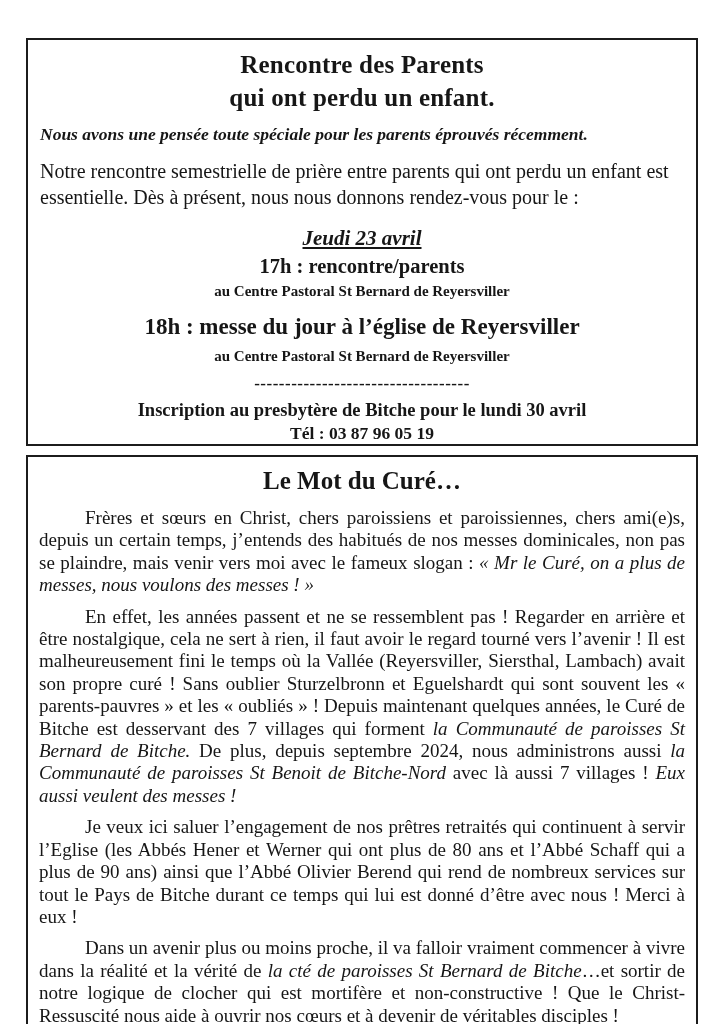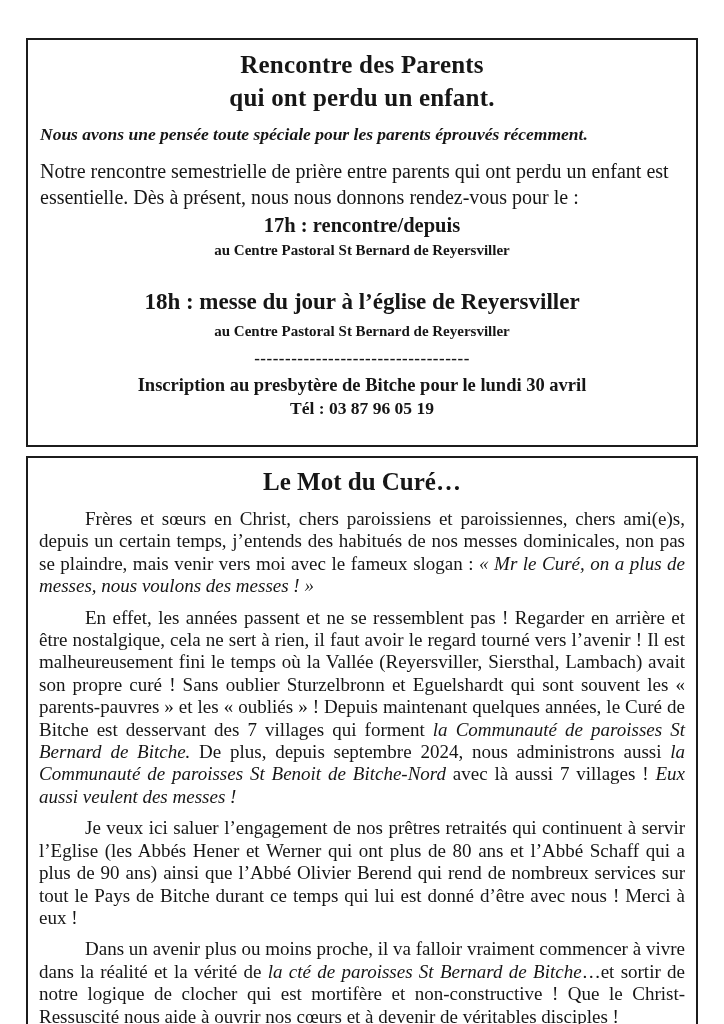--- a/index.html
+++ b/index.html
@@ -10,21 +10,21 @@
     font-family: "Liberation Serif", "DejaVu Serif", serif;
     overflow: hidden;
   }
   .page { position: relative; padding: 38px 26px 0 26px; box-sizing: border-box; }
   .box {
     border: 2px solid #1c1c1c;
     box-sizing: border-box;
     width: 100%;
     background: #ffffff;
   }
-  .box-meeting { padding: 8px 12px 26px 12px; }
+  .box-meeting { padding: 8px 12px 0 12px; }
   .box-cure { margin-top: 9px; padding: 6px 11px 12px 11px; }
 
   p, h1, h2 { margin: 0; padding: 0; }
 
   
   .m-title {
     font-size: 25px; font-weight: bold; text-align: center;
     line-height: 33px; letter-spacing: 0.2px;
   }
   .m-title span { display: block; }
@@ -35,21 +35,21 @@
   .m-intro {
     font-size: 20px; line-height: 26px; margin-top: 13px;
   }
   .sched { text-align: center; font-weight: bold; }
   .s-date {
     font-size: 21px; font-style: italic; text-decoration: underline;
     margin-top: 15px; line-height: 26px;
   }
   .s-17 { font-size: 20.5px; line-height: 26px; margin-top: 2px; }
   .s-venue { font-size: 15px; line-height: 22px; margin-top: 1px; }
-  .s-big { font-size: 23px; line-height: 29px; margin-top: 26px; }
+  .s-big { font-size: 23px; line-height: 29px; margin-top: 10px; }
   .s-19 { margin-top: 4px; }
   .s-big + .s-venue { margin-top: 4px; }
   .s-dashes { font-size: 17px; line-height: 20px; margin-top: 7px; letter-spacing: 0.5px; }
   .s-insc { font-size: 18.5px; line-height: 24px; margin-top: 4px; }
   .s-tel { font-size: 17.5px; line-height: 22px; }
 
   
   .c-title {
     font-size: 25px; font-weight: bold; text-align: center;
     line-height: 32px; margin: 2px 0 10px 0;
@@ -69,21 +69,22 @@
 
   <section class="box box-meeting">
     <h1 class="m-title">
       <span>Rencontre des Parents</span>
       <span>qui ont perdu un enfant.</span>
     </h1>
     <p class="m-sub">Nous avons une pensée toute spéciale pour les parents éprouvés récemment.</p>
     <p class="m-intro">Notre rencontre semestrielle de prière entre parents qui ont perdu un enfant est essentielle. Dès à présent, nous nous donnons rendez-vous pour le :</p>
 
     <div class="sched">
-      <p class="s-17">17h : rencontre/depuis</p>
+      <p class="s-date">Jeudi 23 avril</p>
+      <p class="s-17">17h : rencontre/parents</p>
       <p class="s-venue">au Centre Pastoral St Bernard de Reyersviller</p>
       <p class="s-big">18h : messe du jour à l’église de Reyersviller</p>
       <p class="s-venue">au Centre Pastoral St Bernard de Reyersviller</p>
       <p class="s-dashes">-----------------------------------</p>
       <p class="s-insc">Inscription au presbytère de Bitche pour le lundi 30 avril</p>
       <p class="s-tel">Tél : 03 87 96 05 19</p>
     </div>
   </section>
 
   <section class="box box-cure">

